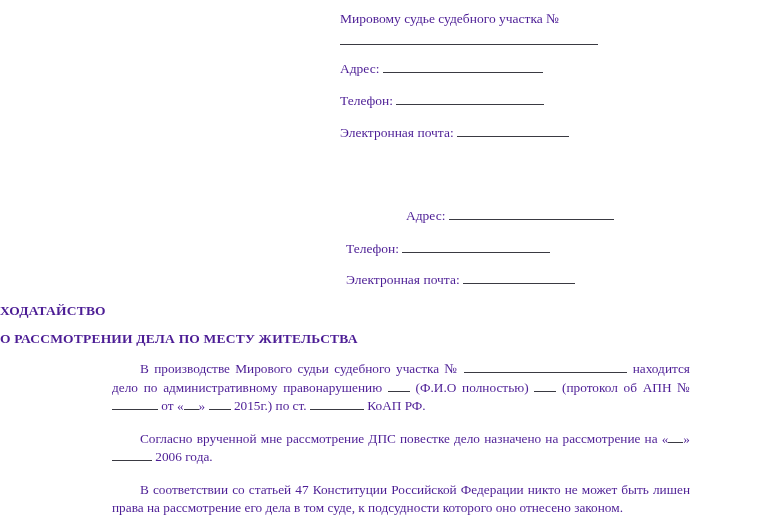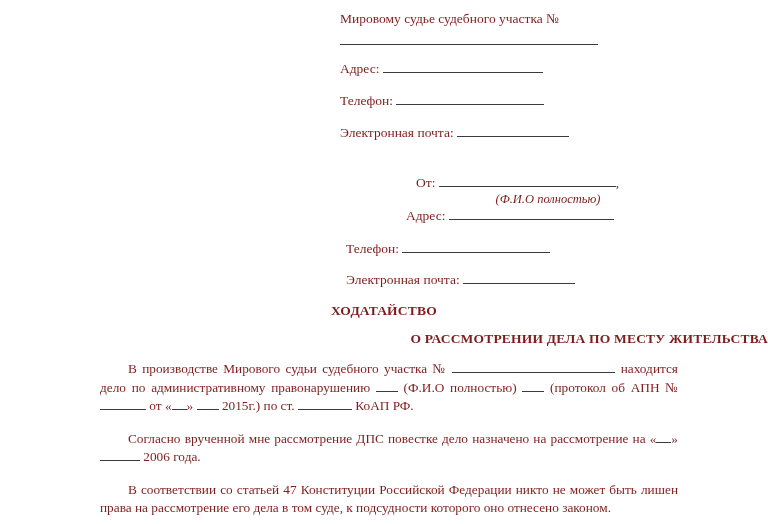--- a/index.html
+++ b/index.html
@@ -7,21 +7,21 @@
     padding: 0;
     background: #ffffff;
   }
   .page {
     position: relative;
     width: 768px;
     height: 524px;
     background: #ffffff;
     overflow: hidden;
     font-family: "Liberation Serif", "DejaVu Serif", serif;
-    color: #7f1d1d;
+    color: #4c1d95;
     -webkit-font-smoothing: antialiased;
   }
 
   
   .header-block {
     position: absolute;
     left: 340px;
     top: 10px;
     width: 320px;
   }
@@ -104,40 +104,39 @@
     white-space: nowrap;
   }
   .email2-row .rule { width: 112px; }
 
   
   .doc-title {
     position: absolute;
     left: 0;
     top: 303px;
     width: 768px;
-    text-align: center;
     font-weight: bold;
     font-size: 13.5px;
     letter-spacing: 0.2px;
   }
   .doc-subtitle {
     position: absolute;
     left: 0;
     top: 331px;
     width: 768px;
-    text-align: right;
+    text-align: left;
     font-weight: bold;
     font-size: 13.5px;
     letter-spacing: 0.2px;
   }
 
   
   .body {
     position: absolute;
-    left: 100px;
+    left: 112px;
     top: 360px;
     width: 578px;
   }
   .para {
     font-size: 13.3px;
     line-height: 18.5px;
     text-align: justify;
     text-indent: 28px;
     margin: 0 0 14px 0;
   }
@@ -176,27 +175,20 @@
       <span>Телефон:</span>
       <span class="rule"></span>
     </div>
 
     <div class="field-row f-email1">
       <span>Электронная почта:</span>
       <span class="rule"></span>
     </div>
   </div>
 
-  <div class="from-block">
-    <div class="from-row">
-      <span>От:</span>
-      <span class="rule"></span><span>,</span>
-    </div>
-    <div class="fio-note">(Ф.И.О полностью)</div>
-  </div>
 
   <div class="addr2-row">
     <span>Адрес:</span>
     <span class="rule"></span>
   </div>
 
   <div class="phone2-row">
     <span>Телефон:</span>
     <span class="rule"></span>
   </div>

